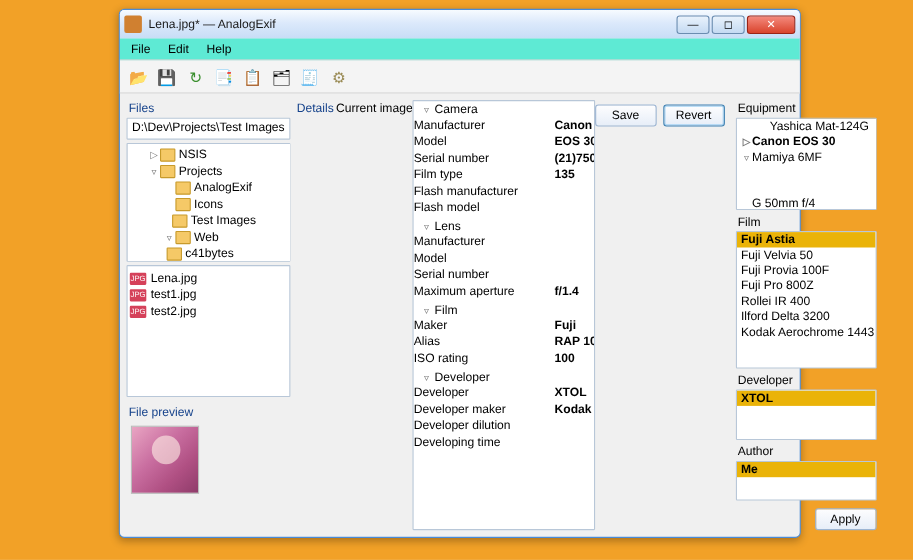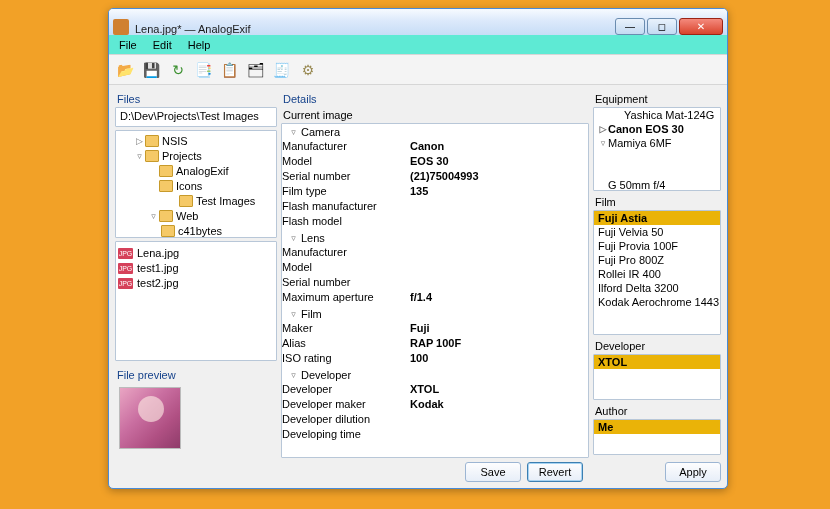--- a/index.html
+++ b/index.html
@@ -1,30 +1,30 @@
 <!DOCTYPE html>
 <html><head>
 <meta charset="utf-8">
 <style>
   *{box-sizing:border-box;margin:0;padding:0;font-family:"Segoe UI",Tahoma,sans-serif;font-size:11px;color:#000}
   body{background:#f2a127;width:830px;height:509px;overflow:hidden;position:relative}
   .win{position:absolute;left:108px;top:8px;width:620px;height:481px;background:#f0f0f0;border:1px solid #4a8bd6;border-radius:5px;box-shadow:0 2px 8px rgba(0,0,0,.3)}
-  .titlebar{height:26px;background:linear-gradient(#f7fbff,#dce9fb 45%,#c7ddf6);border-radius:4px 4px 0 0;display:flex;align-items:flex-end;padding:0 4px}
+  .titlebar{height:26px;background:linear-gradient(#f7fbff,#dce9fb 45%,#c7ddf6);border-radius:4px 4px 0 0;display:flex;align-items:center;padding:0 4px}
   .titlebar .icon{width:16px;height:16px;margin-right:6px;background:#d08030;border-radius:2px}
   .titlebar .title{flex:1;color:#1a1a1a}
   .winbtn{width:30px;height:17px;margin-left:2px;border-radius:3px;border:1px solid #6a8cb0;background:linear-gradient(#e9f2fc,#c4daf2);display:flex;align-items:center;justify-content:center;font-size:10px}
   .winbtn.close{width:44px;background:linear-gradient(#f48a7d,#d9432c);border-color:#9b2315;color:#fff}
   .menubar{height:20px;background:#5eead4;border-bottom:1px solid #d6d6d6;display:flex;align-items:center;padding:0 2px}
   .menubar span{padding:2px 8px}
   .toolbar{height:30px;background:#f4f4f4;border-bottom:1px solid #d6d6d6;display:flex;align-items:center;gap:4px;padding:0 6px}
   .tbtn{width:22px;height:22px;border-radius:3px;display:flex;align-items:center;justify-content:center}
   .tbtn span{font-size:14px}
   .cols{display:flex;height:calc(100% - 76px)}
   .left{width:170px;padding:6px 2px 6px 6px;display:flex;flex-direction:column}
-  .mid{flex:1;padding:6px 2px;display:flex;flex-direction:column}
+  .mid{flex:1;padding:6px 2px;display:flex;flex-direction:row}
   .right{width:136px;padding:6px 6px 6px 2px;display:flex;flex-direction:column}
   .section-label{margin:2px 0 2px 2px;color:#15428b}
   .box{background:#fff;border:1px solid #b8c7d8;border-radius:1px;overflow:auto}
   .path{height:20px;margin-bottom:3px;padding:2px 4px;white-space:nowrap}
   .tree{flex:0 0 108px;margin-bottom:3px;padding:2px 0}
   .tree-row{display:flex;align-items:center;height:15px;white-space:nowrap}
   .tw{display:inline-block;width:11px;text-align:center;color:#7a7a7a;font-size:9px}
   .fold{width:14px;height:12px;background:#f5c967;border:1px solid #c79a2b;border-radius:1px;margin-right:3px}
   .filelist{flex:0 0 120px;margin-bottom:6px;padding:2px}
   .filelist .row{display:flex;align-items:flex-end;height:15px}
@@ -118,31 +118,31 @@
           <div class="tree-row" style="padding-left: 32px;">
             <span class="tw"></span>
             <span class="fold"></span>
             <span>AnalogExif</span>
           </div>
           <div class="tree-row" style="padding-left: 32px;">
             <span class="tw"></span>
             <span class="fold"></span>
             <span>Icons</span>
           </div>
-          <div class="tree-row" style="padding-left: 52px;">
+          <div class="tree-row" style="padding-left: 29px;">
             <span class="tw"></span>
             <span class="fold"></span>
             <span>Test Images</span>
           </div>
           <div class="tree-row" style="padding-left: 32px;">
             <span class="tw">▿</span>
             <span class="fold"></span>
             <span>Web</span>
           </div>
-          <div class="tree-row" style="padding-left: 34px;">
+          <div class="tree-row" style="padding-left: 24px;">
             <span class="tw"></span>
             <span class="fold"></span>
             <span>c41bytes</span>
           </div>
         </div>
       <div class="box filelist" id="filelist">
           <div class="row">
             <span class="badge">JPG</span>
             <span>Lena.jpg</span>
           </div>

